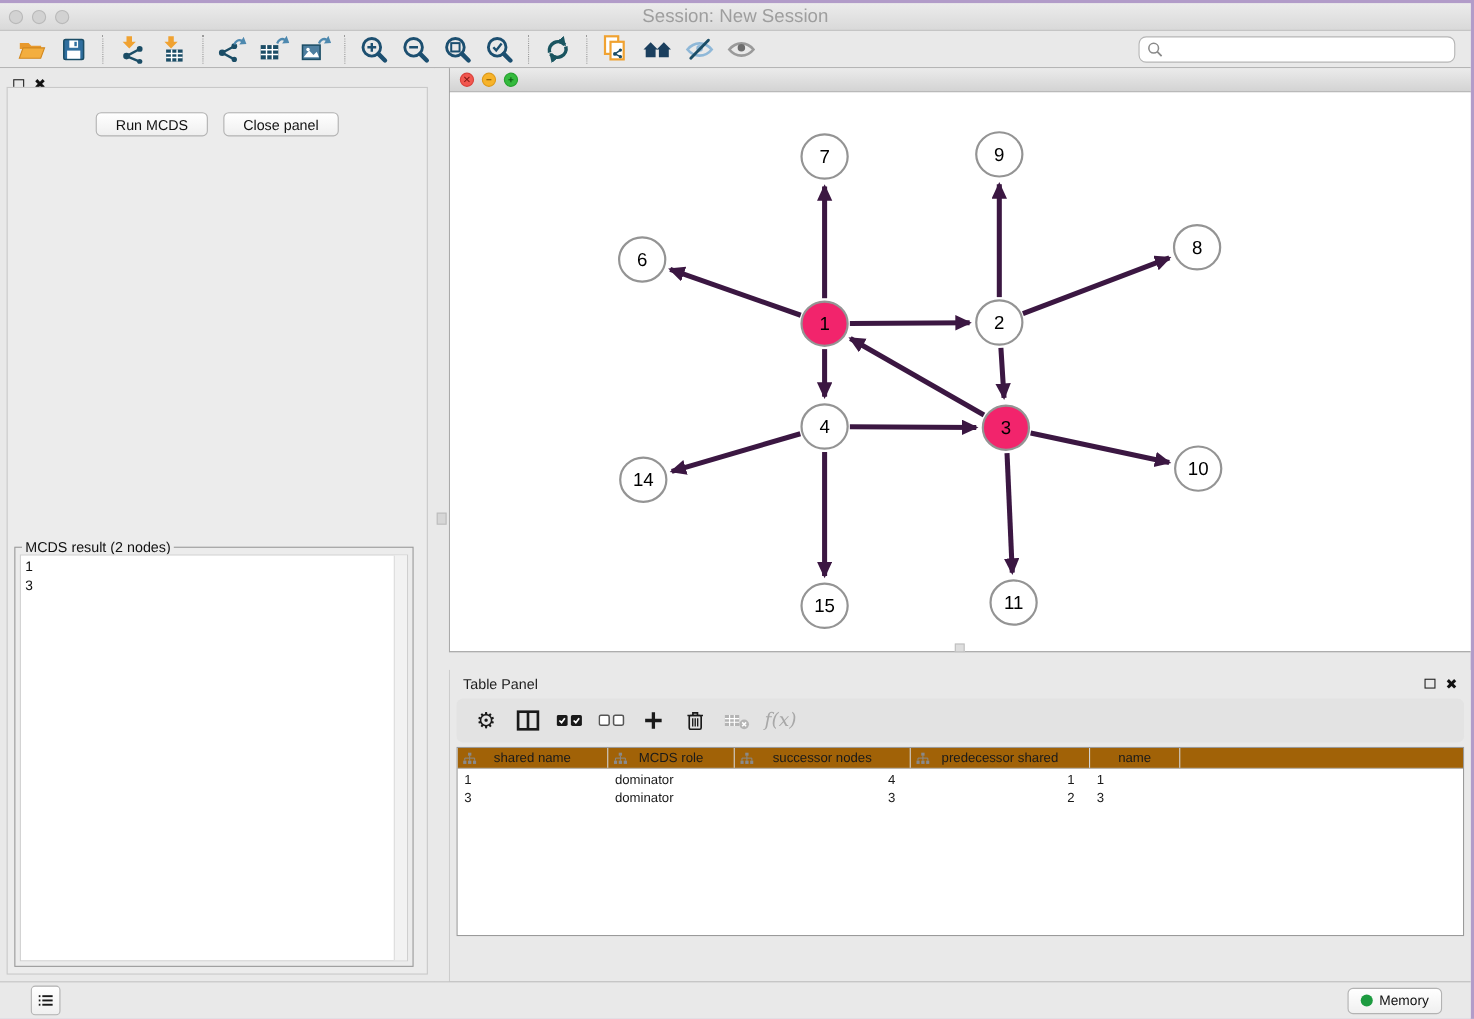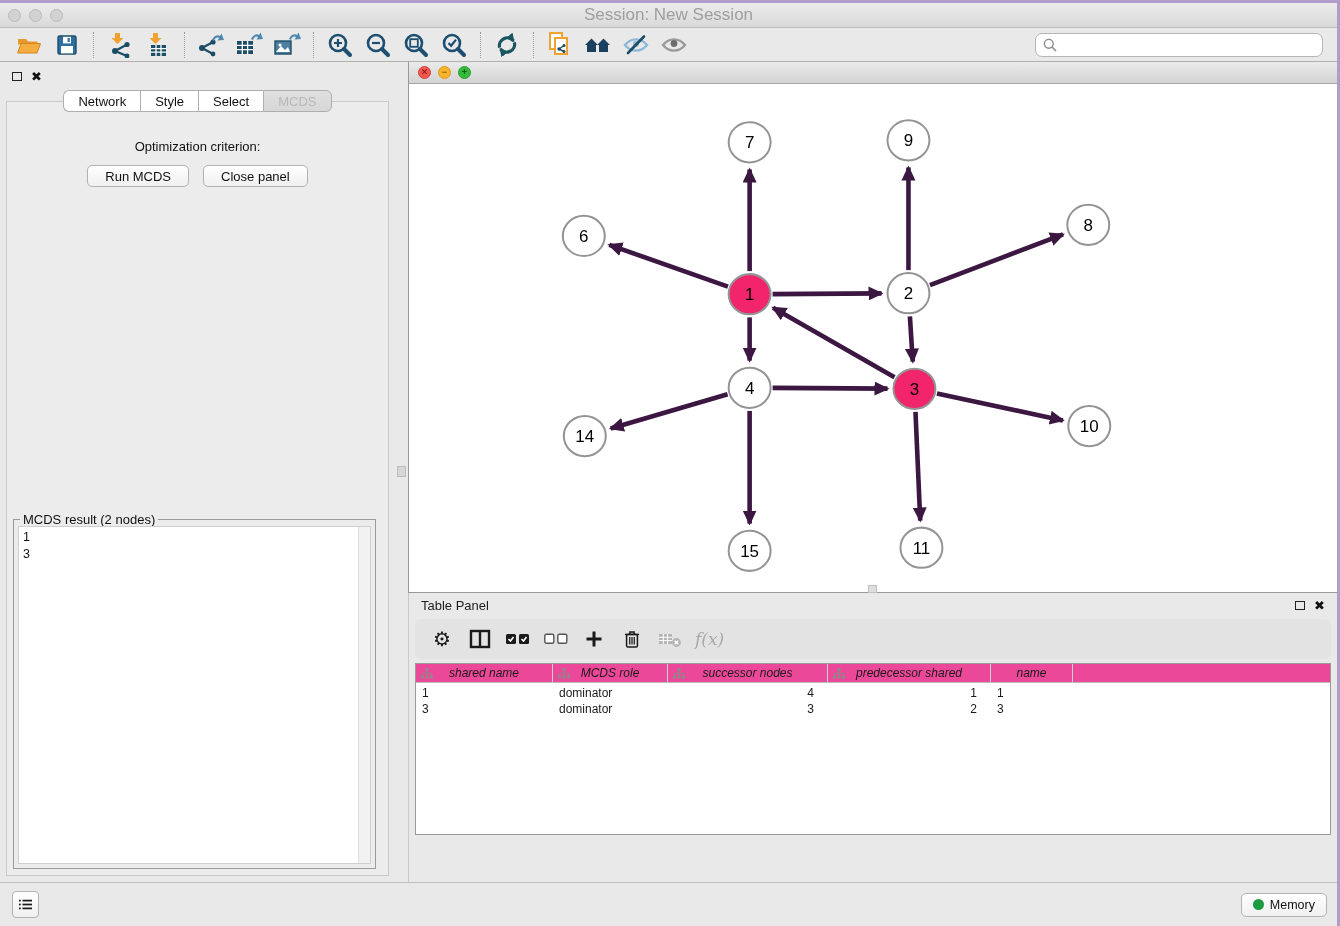--- a/index.html
+++ b/index.html
@@ -71,45 +71,45 @@
   .nwl.red{background:#f2574f;border:1px solid #d8423c;color:#7e1510;}
   .nwl.yel{background:#f7b32a;border:1px solid #dd9a1b;color:#8a5d00;}
   .nwl.grn{background:#35ba3e;border:1px solid #26a12f;color:#0c5c12;}
   .nw-titlebar .nwtitle{position:absolute;left:0;right:0;text-align:center;font-size:13px;color:#222;}
   .canvas-wrap{flex:1;background:#fff;border-bottom:1px solid #9a9a9a;position:relative;min-height:0;}
   .canvas-wrap svg{display:block;width:100%;height:100%;}
   .canvas-grip{position:absolute;left:50%;bottom:-1px;width:9px;height:8px;margin-left:-5px;
     background:#dedede;border:1px solid #c0c0c0;}
 
   
-  .table-panel{flex:1;display:flex;flex-direction:column;background:#e9e9e9;margin-top:0;min-height:0;
+  .table-panel{flex:1;display:flex;flex-direction:column;background:#e9e9e9;margin-top:16px;min-height:0;
     border-left:1px solid #c9c9c9;}
   .tp-titlebar{height:24px;display:flex;align-items:center;padding:0 12px;flex:0 0 auto;}
   .tp-titlebar .ptitle{font-size:13px;color:#1d1d1d;flex:1;}
   .tp-toolbar{height:40px;margin:2px 6px 4px 6px;background:#e3e3e3;border-radius:6px;display:flex;
     align-items:center;padding:0 10px;gap:4px;flex:0 0 auto;}
   .tp-btn{width:34px;height:32px;border:none;background:transparent;display:flex;align-items:center;justify-content:center;padding:0;}
   .fx-label{font-family:"DejaVu Serif","Liberation Serif",serif;font-style:italic;font-size:17px;color:#a8a8a8;margin-left:4px;}
   .table-region{margin:0 6px;border:1px solid #9a9a9a;background:#fff;flex:0 0 auto;height:172px;
     display:flex;flex-direction:column;overflow:hidden;}
-  .thead{display:flex;background:#ec4899;border-bottom:1px solid #bdbdbd;flex:0 0 auto;height:19px;font-style:italic;}
+  .thead{display:flex;background:#a16207;border-bottom:1px solid #bdbdbd;flex:0 0 auto;height:19px;}
   .th{position:relative;display:flex;align-items:center;justify-content:center;font-size:12px;color:#1a1a1a;
     border-right:1px solid #d2d2d2;height:100%;}
   .th .tree{position:absolute;left:5px;top:4px;}
   .trow{display:flex;height:16px;align-items:center;font-size:12px;color:#1a1a1a;flex:0 0 auto;}
   .td{height:100%;display:flex;align-items:center;}
   .td.l{justify-content:flex-start;padding-left:6px;}
   .td.r{justify-content:flex-end;padding-right:14px;}
   .tbody{padding-top:2px;}
   .tp-tabs{flex:0 0 auto;display:flex;justify-content:center;margin:8px 0 7px 0;}
   .tp-fill{flex:1;}
 
   
-  .statusbar{height:44px;background:#e9e9e9;border-top:1px solid #bdbdbd;display:flex;align-items:center;
-    padding:0 8px;flex:0 0 auto;}
+  .statusbar{height:34px;background:#e9e9e9;border-top:1px solid #bdbdbd;display:flex;align-items:center;
+    padding:0 24px;flex:0 0 auto;}
   .sq-btn{width:27px;height:27px;background:linear-gradient(#fff,#f0f0f0);border:1px solid #b3b3b3;border-radius:4px;
     display:flex;align-items:center;justify-content:center;margin-left:4px;}
   .statusbar .spacer{flex:1;}
   .memory-btn{height:24px;background:linear-gradient(#fff,#f0f0f0);border:1px solid #b3b3b3;border-radius:5px;
     display:flex;align-items:center;gap:6px;padding:0 11px;font-size:12.5px;color:#111;margin-right:2px;}
   .memdot{width:11px;height:11px;border-radius:50%;background:#1d9b40;}
 </style>
 </head>
 <body>
 
@@ -280,28 +280,21 @@
 
   <div class="main">
 
     <div class="control-panel">
       <div class="panel-titlebar">
         <span class="wctl">
           <span class="float-glyph"></span>
           <span class="close-glyph">✖</span>
         </span>
       </div>
-      <div class="tabs-row">
-        <span class="tab">Network</span>
-        <span class="tab">Style</span>
-        <span class="tab">Select</span>
-        <span class="tab sel">MCDS</span>
-      </div>
       <div class="cp-box">
-        <div class="opt-label">Optimization criterion:</div>
         <div class="btn-row">
           <button class="pushbtn">Run MCDS</button>
           <button class="pushbtn">Close panel</button>
         </div>
         <div class="result-fieldset">
           <span class="result-legend">MCDS result (2 nodes)</span>
           <div class="result-area">
             <div class="result-text">
                 <div>1</div>
                 <div>3</div>

